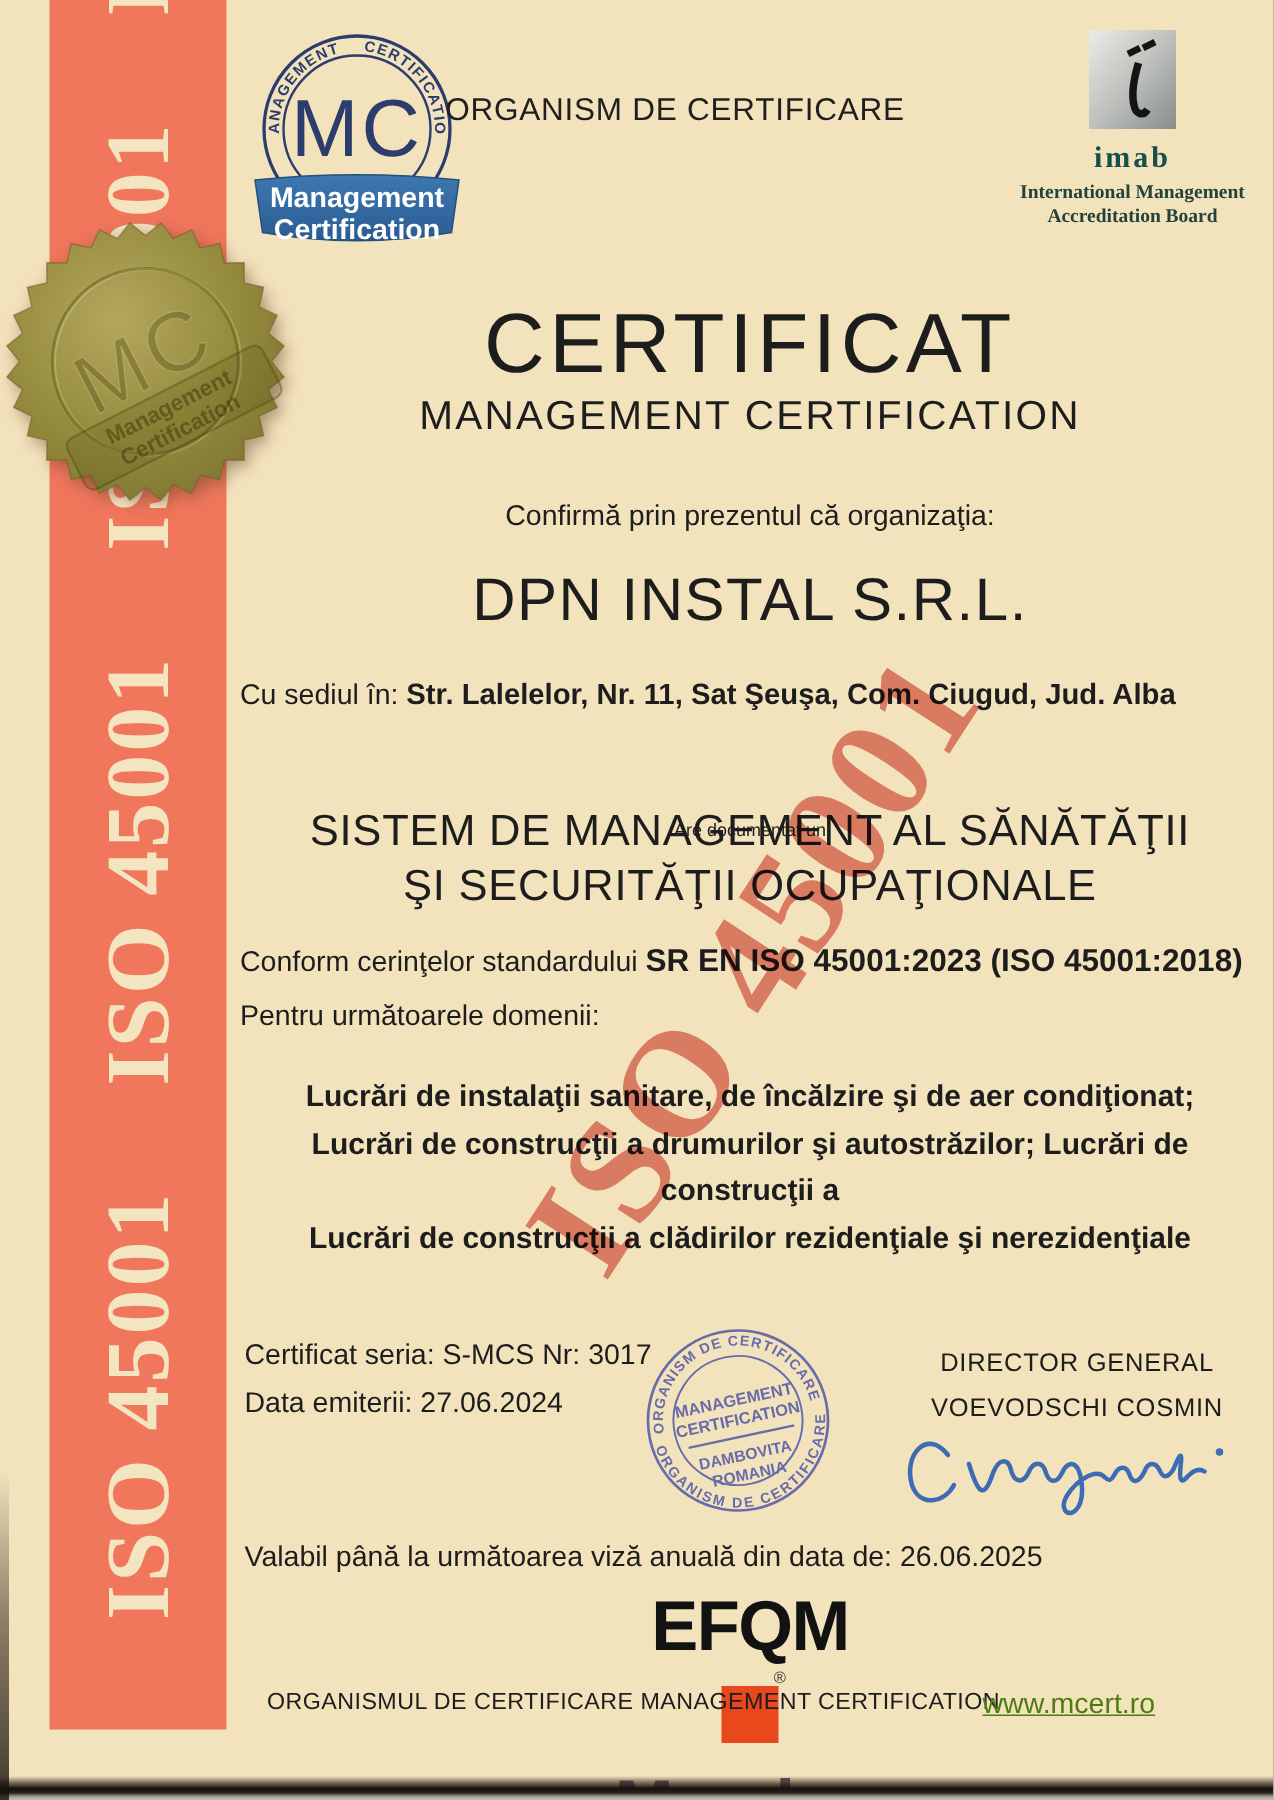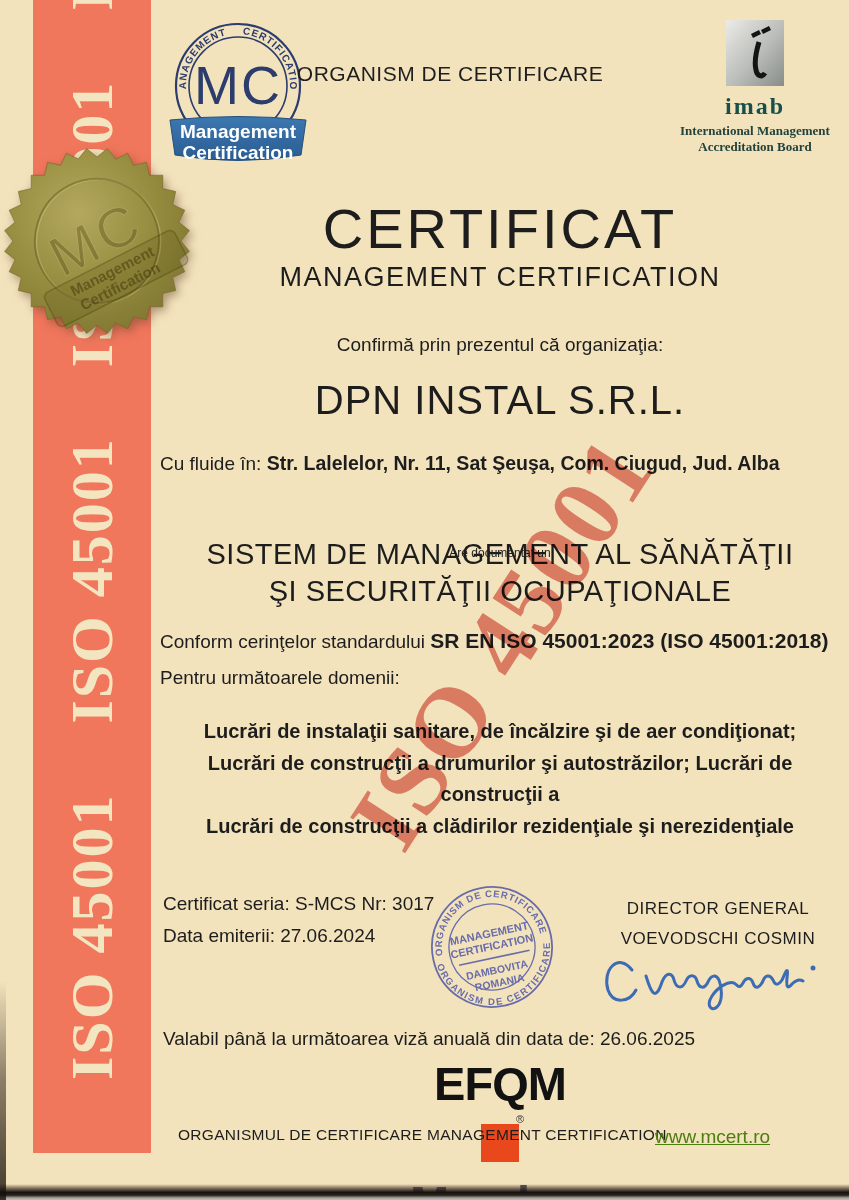--- a/index.html
+++ b/index.html
@@ -16,21 +16,21 @@
     transform:rotate(-90deg); transform-origin:0 0;
     display:flex; align-items:center; gap:70px; padding-left:73px;
     font-family:"Liberation Serif", serif; font-weight:700; font-size:60px;
     letter-spacing:2px; color:#f4e5c1; white-space:nowrap;
   }
   
   .mc-logo { position:absolute; left:158px; top:14px; z-index:2; }
   .organism-title { position:absolute; left:240px; top:62px; width:420px;
     text-align:center; font-size:21px; letter-spacing:.5px; color:#1f1f1f; z-index:2; }
   .imab { position:absolute; left:680px; top:20px; width:150px; text-align:center; z-index:2; }
-  .imab-name { font-family:"Liberation Serif", serif; font-weight:700; font-size:24px;
+  .imab-name { font-family:"Liberation Serif", serif; font-weight:700; font-size:20px;
     letter-spacing:2px; color:#17504a; margin-top:3px; }
   .imab-sub { font-family:"Liberation Serif", serif; font-weight:700; font-size:13px;
     line-height:16px; color:#23423c; margin-top:3px; }
   .gold-seal { position:absolute; left:2px; top:146px; z-index:3;
     filter:drop-shadow(3px 4px 5px rgba(100,70,40,.5)); }
   
   .watermark { position:absolute; left:222px; top:585px; width:560px; text-align:center;
     transform:rotate(-57deg); font-family:"Liberation Serif", serif; font-weight:700;
     font-size:100px; letter-spacing:2px; color:rgba(210,60,48,.60);
     mix-blend-mode:multiply; z-index:6; pointer-events:none; white-space:nowrap; }
@@ -152,21 +152,21 @@
   </svg>
 
   <div class="watermark">ISO 45001</div>
 
   <div class="content">
     <div class="c-center title">CERTIFICAT</div>
     <div class="c-center subtitle">MANAGEMENT CERTIFICATION</div>
     <div class="c-center confirm">Confirmă prin prezentul că organizaţia:</div>
     <div class="c-center company">DPN INSTAL S.R.L.</div>
     <div class="c-left address-line">
-      <span>Cu fluide în:</span>
+      <span>Cu sediul în:</span>
       <strong>Str. Lalelelor, Nr. 11, Sat Şeuşa, Com. Ciugud, Jud. Alba</strong>
     </div>
     <div class="c-center documented">Are documentat un</div>
     <div class="c-center system1">SISTEM DE MANAGEMENT AL SĂNĂTĂŢII</div>
     <div class="c-center system2">ŞI SECURITĂŢII OCUPAŢIONALE</div>
     <div class="c-left standard-line">
       <span>Conform cerinţelor standardului</span>
       <strong>SR EN ISO 45001:2023 (ISO 45001:2018)</strong>
     </div>
     <div class="c-left domains-label">Pentru următoarele domenii:</div>

